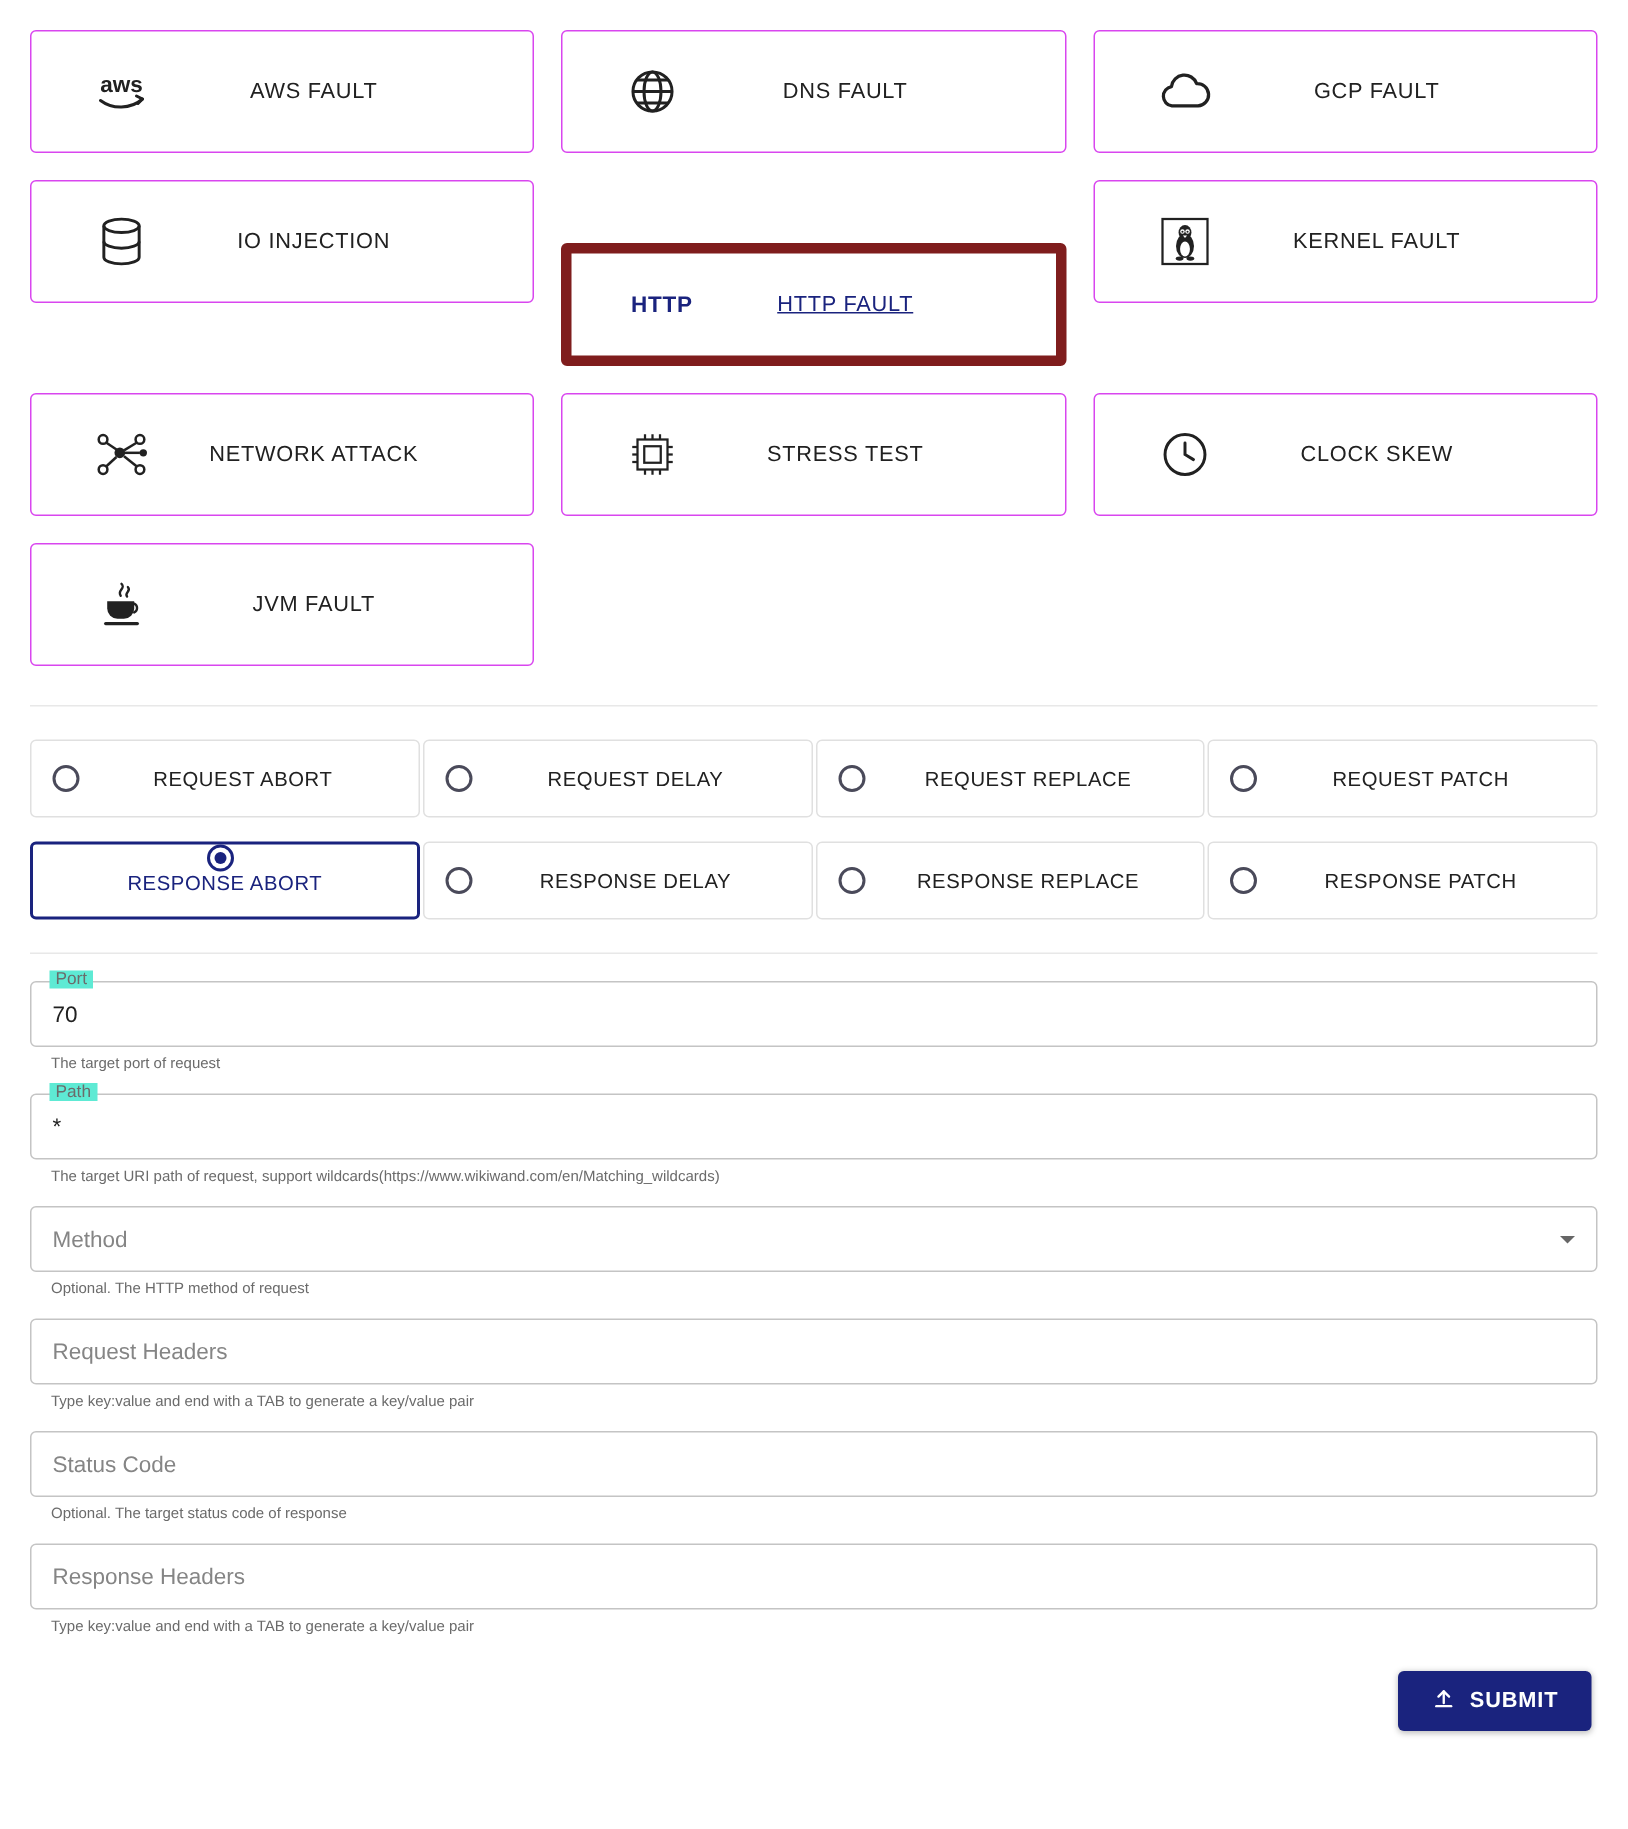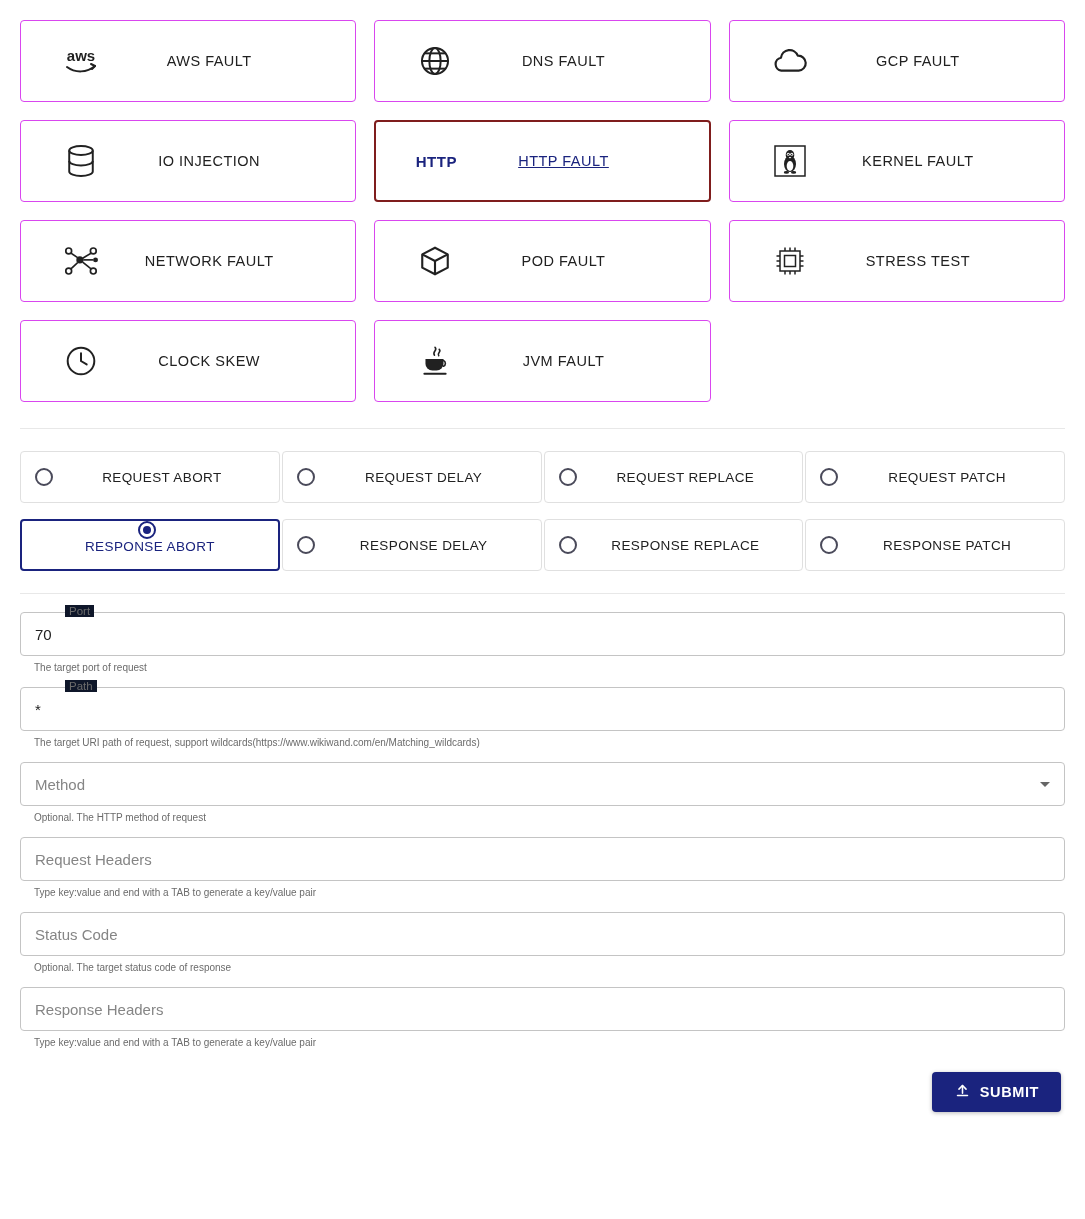--- a/index.html
+++ b/index.html
@@ -31,21 +31,22 @@
     border: 1px solid #d946ef;
     border-radius: 4px;
     background: #fff;
     display: flex;
     align-items: center;
     padding: 0 10px 0 28px;
     cursor: pointer;
     user-select: none;
   }
   .fault-card.selected {
-    border: 2px solid #7f1d1d;
+    border: 7px solid #7f1d1d;
+    margin-top: 42px;
   }
   .fault-icon {
     width: 64px;
     min-width: 64px;
     display: flex;
     align-items: center;
     justify-content: center;
     color: #212121;
   }
   .fault-label {
@@ -131,25 +132,24 @@
     height: 44px;
     display: flex;
     align-items: center;
     padding: 0 14px;
     background: #fff;
   }
   .float-label {
     position: absolute;
     top: -8px;
     left: 12px;
-    background: #0f172a;
+    background: #5eead4;
     padding: 0 4px;
     font-size: 11.5px;
     color: #6b6b6b;
-    margin-left: 32px;
   }
   .field-value {
     font-size: 15px;
     color: #212121;
   }
   .field-placeholder {
     font-size: 15px;
     color: #858585;
   }
   .helper {
@@ -276,33 +276,23 @@
           <circle cx="6" cy="24" r="2.6"></circle>
           <circle cx="28" cy="24" r="2.6"></circle>
           <circle cx="30" cy="14" r="2.2" fill="#212121" stroke="none"></circle>
           <line x1="8" y1="8" x2="14" y2="12"></line>
           <line x1="26" y1="8" x2="18.5" y2="12.5"></line>
           <line x1="8" y1="22" x2="14" y2="16.5"></line>
           <line x1="26" y1="22" x2="18.5" y2="16"></line>
           <line x1="19" y1="14" x2="28" y2="14"></line>
         </svg>
       </span>
-      <span class="fault-label">NETWORK FAULT</span>
-    </div>
-
-    <div class="fault-card">
-      <span class="fault-icon">
-        <svg width="34" height="34" viewBox="0 0 24 24" fill="none" stroke="#212121" stroke-width="1.5" stroke-linejoin="round">
-          <path d="M12 2.6 L21 7.3 V16.7 L12 21.4 L3 16.7 V7.3 Z"></path>
-          <path d="M3 7.3 L12 12 L21 7.3"></path>
-          <path d="M12 12 V21.4"></path>
-        </svg>
-      </span>
-      <span class="fault-label">POD FAULT</span>
-    </div>
+      <span class="fault-label">NETWORK ATTACK</span>
+    </div>
+
 
     <div class="fault-card">
       <span class="fault-icon">
         <svg width="34" height="34" viewBox="0 0 34 34" fill="none" stroke="#212121" stroke-width="1.5">
           <rect x="7" y="7" width="20" height="20"></rect>
           <rect x="11.5" y="11.5" width="11" height="11"></rect>
           <line x1="12" y1="7" x2="12" y2="3.5"></line>
             <line x1="17" y1="7" x2="17" y2="3.5"></line>
             <line x1="22" y1="7" x2="22" y2="3.5"></line>
           <line x1="12" y1="27" x2="12" y2="30.5"></line>

